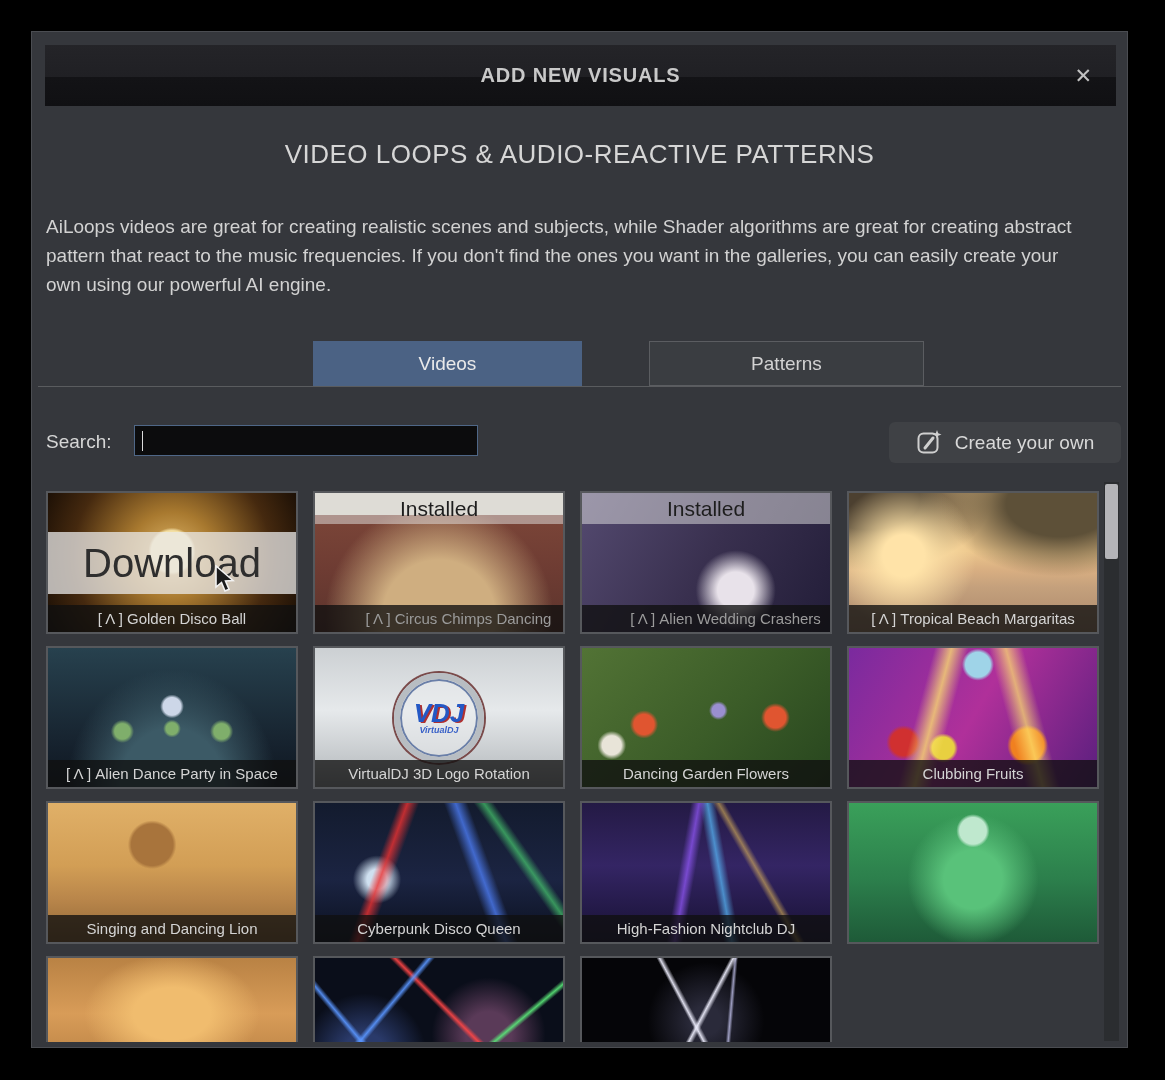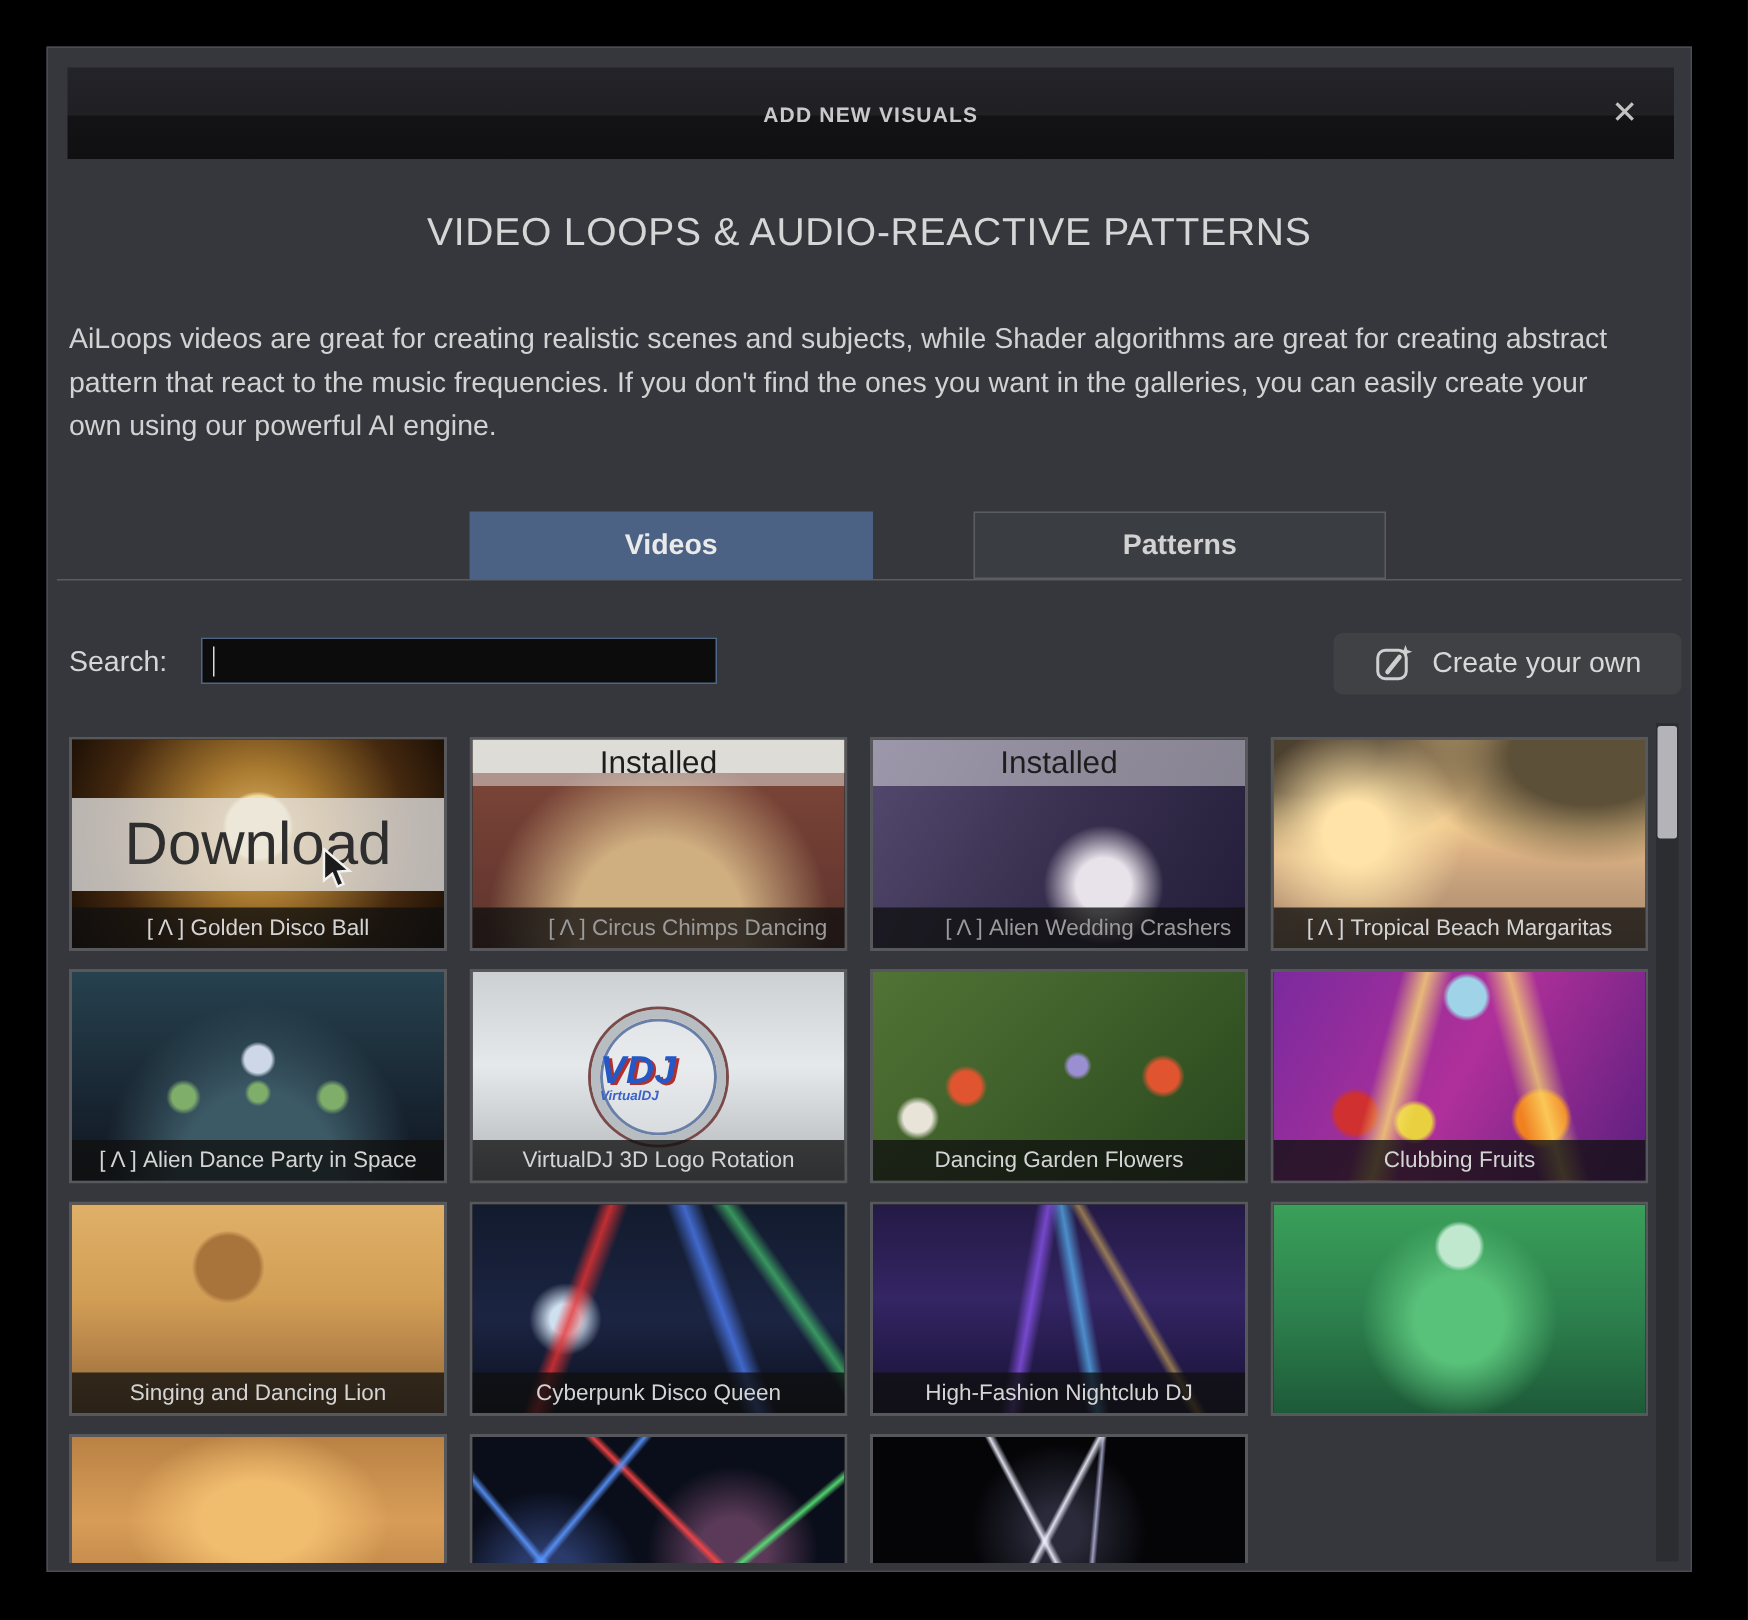--- a/index.html
+++ b/index.html
@@ -4,32 +4,32 @@
 <style>
   html,body{margin:0;padding:0;background:#000;width:1165px;height:1080px;overflow:hidden;
     font-family:"Liberation Sans", sans-serif;}
   .dialog{position:absolute;left:31px;top:31px;width:1097px;height:1017px;
     background:#35373c;border:1px solid #4b4d52;box-sizing:border-box;}
 
   
   .titlebar{position:absolute;left:13px;top:13px;width:1071px;height:61px;
     background:linear-gradient(to bottom,#242428 0%,#202024 52%,#131316 53%,#101013 100%);
     display:flex;align-items:center;justify-content:center;}
-  .titlebar .title{color:#c9c9c9;font-size:14px;font-weight:bold;letter-spacing:.8px;}
+  .titlebar .title{color:#c9c9c9;font-size:20px;font-weight:bold;letter-spacing:.8px;}
   .close-btn{position:absolute;right:18px;top:0;height:61px;display:flex;align-items:center;
     color:#c2c2c2;font-size:21px;cursor:default;padding:0 6px;}
 
   .heading{position:absolute;left:0;top:107px;width:100%;text-align:center;
     color:#d6d6d6;font-size:26px;letter-spacing:.5px;}
   .description{position:absolute;left:14px;top:180px;width:1046px;
     color:#d2d2d2;font-size:19px;line-height:29px;}
 
   
   .tab{position:absolute;top:309px;height:45px;box-sizing:border-box;
-    display:flex;align-items:center;justify-content:center;font-size:19px;font-weight:bold;}
+    display:flex;align-items:center;justify-content:center;font-size:19px;}
   .tab-videos{left:281px;width:269px;background:#4b6284;color:#eaeaea;}
   .tab-patterns{left:617px;width:275px;background:#3a3d41;color:#d2d2d2;border:1px solid #5b5d61;}
   .tabs-divider{position:absolute;left:6px;right:6px;top:354px;height:1px;background:#5a5c5f;}
 
   
   .search-label{position:absolute;left:14px;top:399px;color:#d6d6d6;font-size:19px;}
   .search-input{position:absolute;left:102px;top:393px;width:344px;height:31px;box-sizing:border-box;
     background:#0c0c0d;border:1px solid #4f6787;}
   .search-input .caret{position:absolute;left:7px;top:5px;width:1px;height:20px;background:#dcdcdc;}
 
@@ -83,21 +83,21 @@
   .t6{background:radial-gradient(circle at 50% 42%,#cdd7e8 0 6%,rgba(0,0,0,0) 8%),
       radial-gradient(circle at 30% 60%,#7fae6b 0 4%,rgba(0,0,0,0) 6%),
       radial-gradient(circle at 50% 58%,#7fae6b 0 4%,rgba(0,0,0,0) 6%),
       radial-gradient(circle at 70% 60%,#7fae6b 0 4%,rgba(0,0,0,0) 6%),
       radial-gradient(ellipse at 50% 100%,#3c5a66 0 30%,rgba(0,0,0,0) 60%),
       linear-gradient(#27414e 0%,#16222e 70%,#0e1620 100%);}
   .t7{background:linear-gradient(#ccd0d3 0%,#e6e9eb 45%,#c4c8cb 80%,#9fa3a6 100%);}
   .vdj-logo{position:absolute;left:50%;top:50%;transform:translate(-50%,-50%);
     width:78px;height:78px;border-radius:50%;border:6px solid #b8bdc2;
     box-shadow:0 0 0 2px #7a4a4a, inset 0 0 0 2px #6a7fa8;background:rgba(235,238,240,.5);
-    display:flex;flex-direction:column;align-items:flex-start;justify-content:center;}
+    display:flex;flex-direction:column;align-items:center;justify-content:center;}
   .vdj-logo .vdj-main{font-size:26px;font-weight:bold;font-style:italic;color:#2458c5;
     text-shadow:2px 1px 0 #b03030;line-height:24px;}
   .vdj-logo .vdj-sub{font-size:9px;font-weight:bold;color:#3a62c8;font-style:italic;}
   .t8{background:radial-gradient(circle at 25% 55%,#e05530 0 5%,rgba(0,0,0,0) 7%),
       radial-gradient(circle at 55% 45%,#9a8fd0 0 4%,rgba(0,0,0,0) 6%),
       radial-gradient(circle at 78% 50%,#e05530 0 5%,rgba(0,0,0,0) 7%),
       radial-gradient(circle at 12% 70%,#e8e4d8 0 4%,rgba(0,0,0,0) 6%),
       linear-gradient(135deg,#527335 0%,#3b5c28 55%,#27451e 100%);}
   .t9{background:linear-gradient(105deg,rgba(255,230,90,0) 30%,rgba(255,230,110,.75) 36%,rgba(255,230,90,0) 42%),
       linear-gradient(75deg,rgba(255,230,90,0) 62%,rgba(255,230,110,.7) 68%,rgba(255,230,90,0) 74%),

